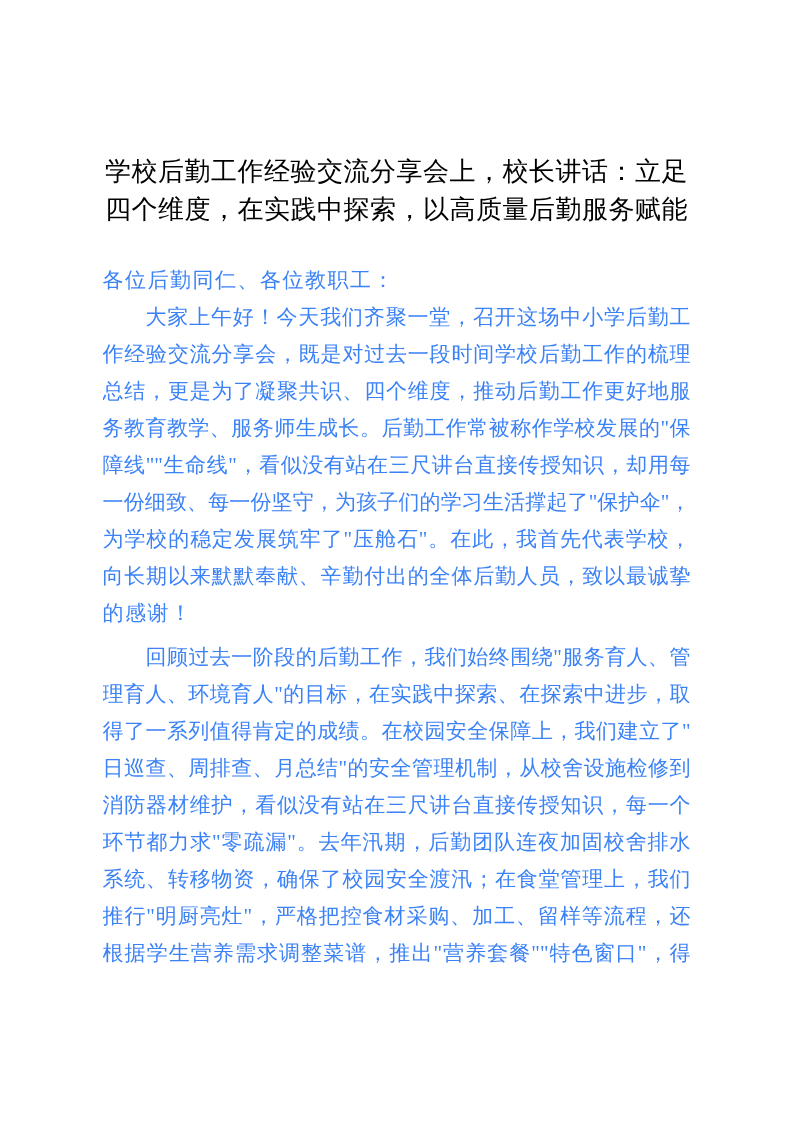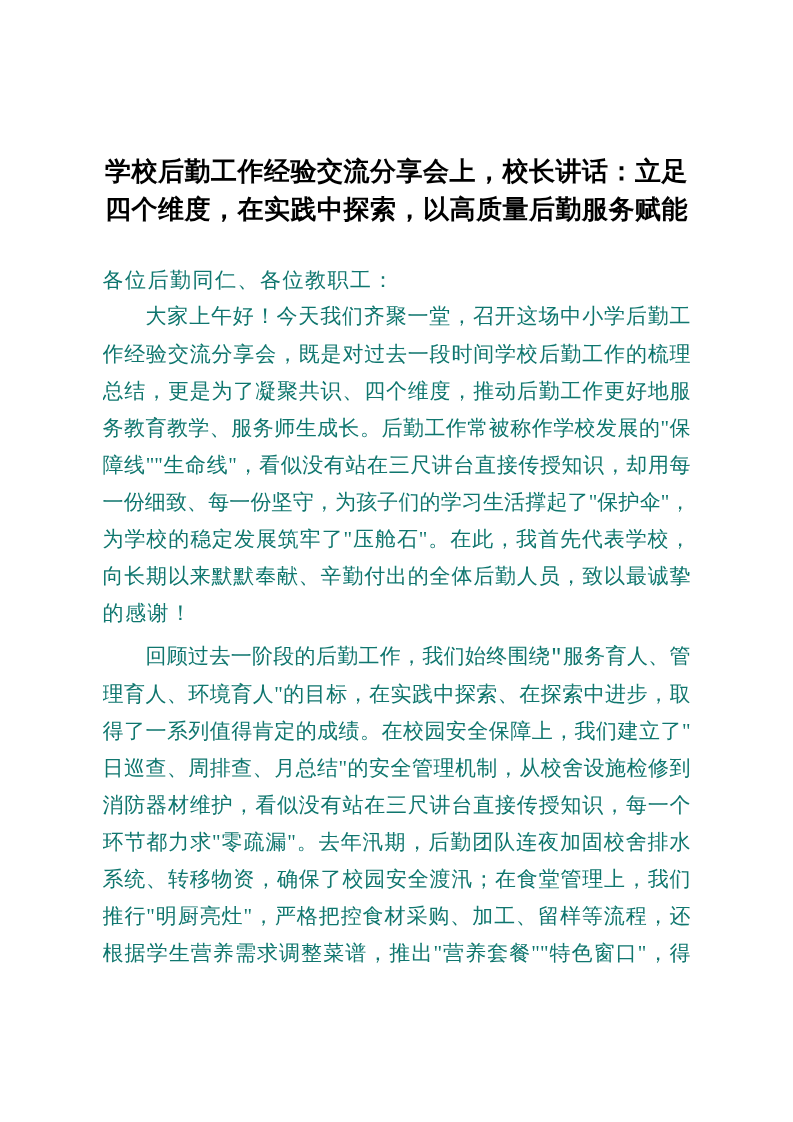--- a/index.html
+++ b/index.html
@@ -12,44 +12,44 @@
     width: 793px;
     height: 1122px;
     background: #ffffff;
     overflow: hidden;
     margin: 0 auto;
   }
   .doc-title {
     margin: 152px auto 12px;
     width: 588px;
     font-family: "Liberation Sans", "DejaVu Sans", sans-serif;
-    font-weight: 700;
+    font-weight: 400;
     font-size: 26px;
     line-height: 38px;
     letter-spacing: 0.5px;
     text-align: center;
     color: #000000;
   }
   .title-line { display: block; }
   .doc-body {
     width: 588px;
     margin: 34px auto 4px;
     font-family: "Liberation Serif", "DejaVu Serif", serif;
     font-size: 21px;
     line-height: 37px;
-    color: #0f766e;
+    color: #3b82f6;
   }
   .line {
     height: 37px;
     text-align: justify;
     text-align-last: justify;
     overflow: hidden;
     white-space: nowrap;
   }
-  .line.first { padding-left: 43px; font-family: Liberation Mono, monospace; }
+  .line.first { padding-left: 43px; }
   .line.open {
     text-align-last: left;
     letter-spacing: 1.5px;
   }
   .para { margin: 0; }
   .para.second { margin-top: 7px; }
 </style>
 </head>
 <body>
 

